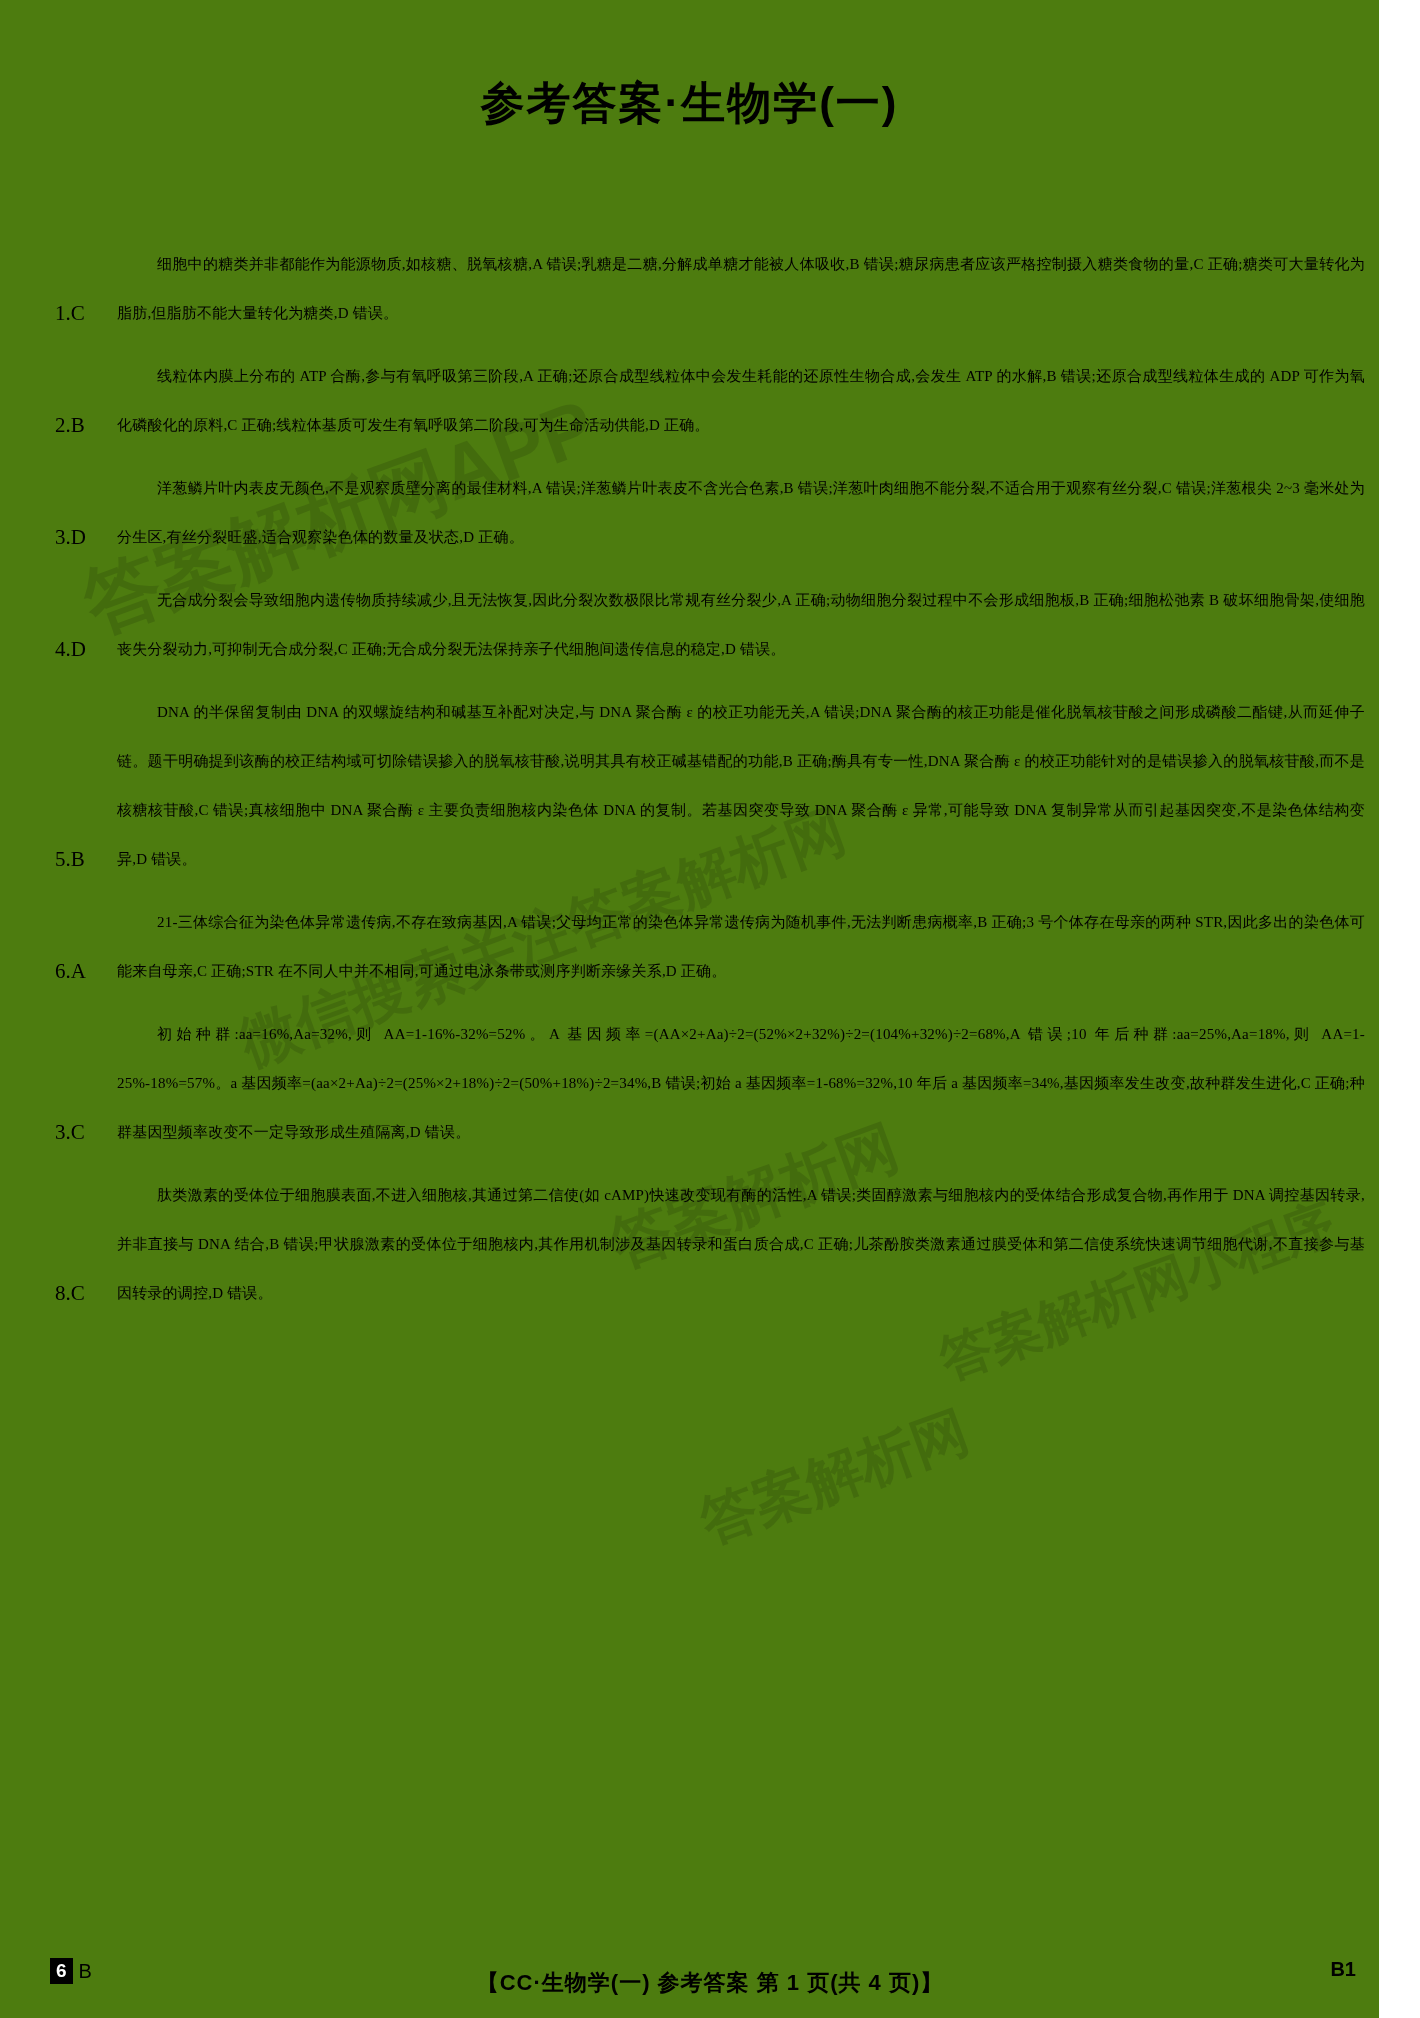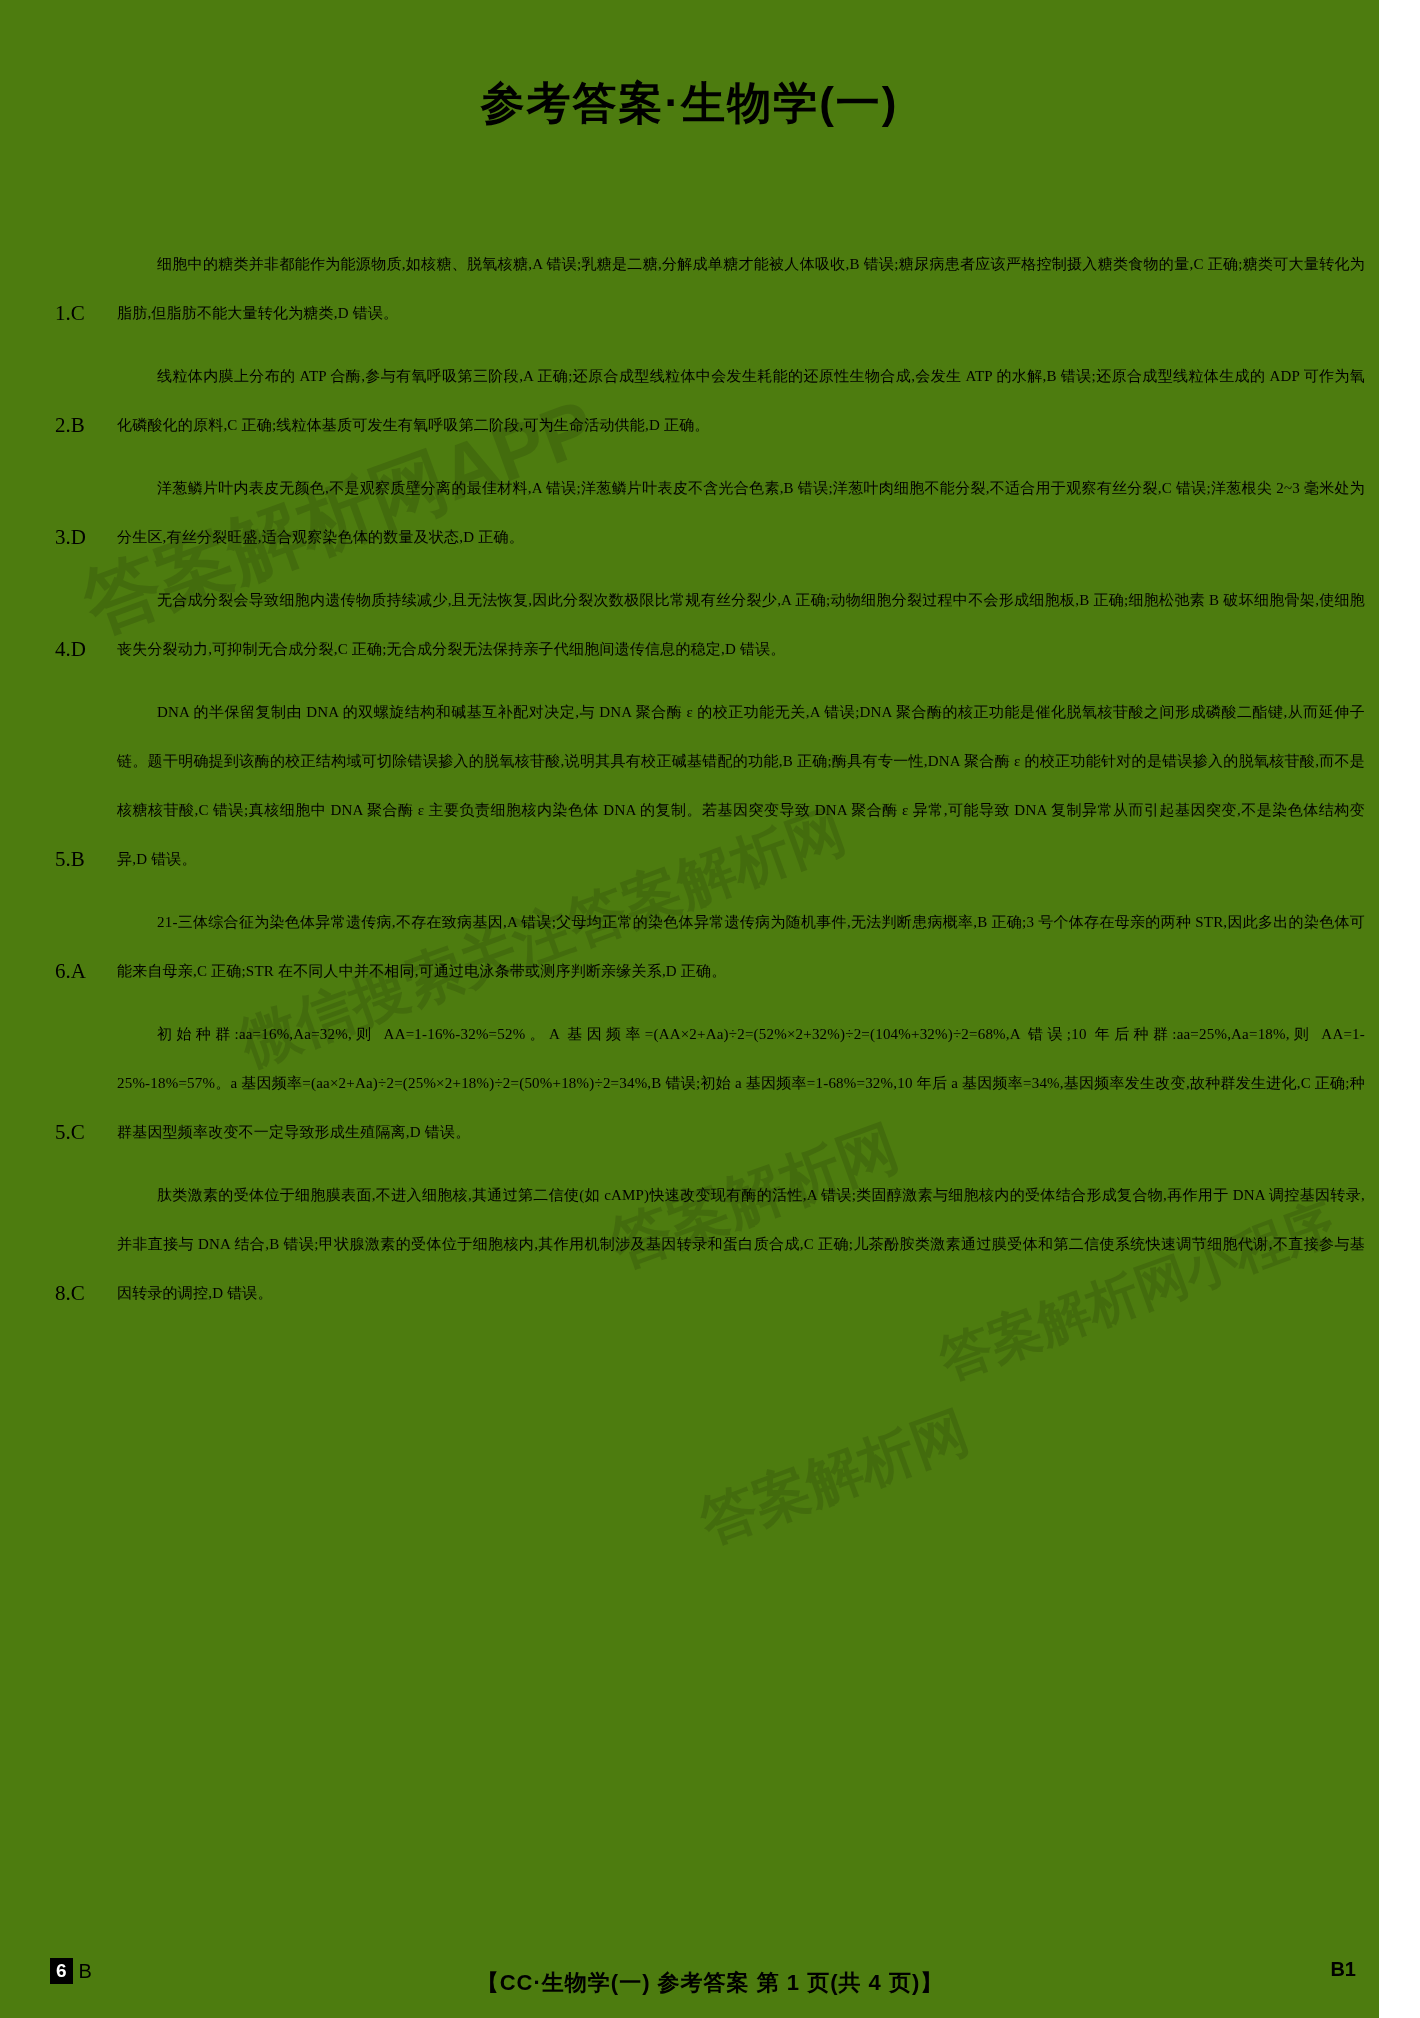--- a/index.html
+++ b/index.html
@@ -175,21 +175,21 @@
       <div class="item-num">5.B</div>
       <div class="item-body">DNA 的半保留复制由 DNA 的双螺旋结构和碱基互补配对决定,与 DNA 聚合酶 ε 的校正功能无关,A 错误;DNA 聚合酶的核正功能是催化脱氧核苷酸之间形成磷酸二酯键,从而延伸子链。题干明确提到该酶的校正结构域可切除错误掺入的脱氧核苷酸,说明其具有校正碱基错配的功能,B 正确;酶具有专一性,DNA 聚合酶 ε 的校正功能针对的是错误掺入的脱氧核苷酸,而不是核糖核苷酸,C 错误;真核细胞中 DNA 聚合酶 ε 主要负责细胞核内染色体 DNA 的复制。若基因突变导致 DNA 聚合酶 ε 异常,可能导致 DNA 复制异常从而引起基因突变,不是染色体结构变异,D 错误。</div>
     </div>
 
     <div class="item">
       <div class="item-num">6.A</div>
       <div class="item-body">21-三体综合征为染色体异常遗传病,不存在致病基因,A 错误;父母均正常的染色体异常遗传病为随机事件,无法判断患病概率,B 正确;3 号个体存在母亲的两种 STR,因此多出的染色体可能来自母亲,C 正确;STR 在不同人中并不相同,可通过电泳条带或测序判断亲缘关系,D 正确。</div>
     </div>
 
     <div class="item">
-      <div class="item-num">5.C</div>
+      <div class="item-num">3.C</div>
       <div class="item-body">初始种群:aa=16%,Aa=32%,则 AA=1-16%-32%=52%。A 基因频率=(AA×2+Aa)÷2=(52%×2+32%)÷2=(104%+32%)÷2=68%,A 错误;10 年后种群:aa=25%,Aa=18%,则 AA=1-25%-18%=57%。a 基因频率=(aa×2+Aa)÷2=(25%×2+18%)÷2=(50%+18%)÷2=34%,B 错误;初始 a 基因频率=1-68%=32%,10 年后 a 基因频率=34%,基因频率发生改变,故种群发生进化,C 正确;种群基因型频率改变不一定导致形成生殖隔离,D 错误。</div>
     </div>
 
     <div class="item">
       <div class="item-num">8.C</div>
       <div class="item-body">肽类激素的受体位于细胞膜表面,不进入细胞核,其通过第二信使(如 cAMP)快速改变现有酶的活性,A 错误;类固醇激素与细胞核内的受体结合形成复合物,再作用于 DNA 调控基因转录,并非直接与 DNA 结合,B 错误;甲状腺激素的受体位于细胞核内,其作用机制涉及基因转录和蛋白质合成,C 正确;儿茶酚胺类激素通过膜受体和第二信使系统快速调节细胞代谢,不直接参与基因转录的调控,D 错误。</div>
     </div>
 
   </div>
 

